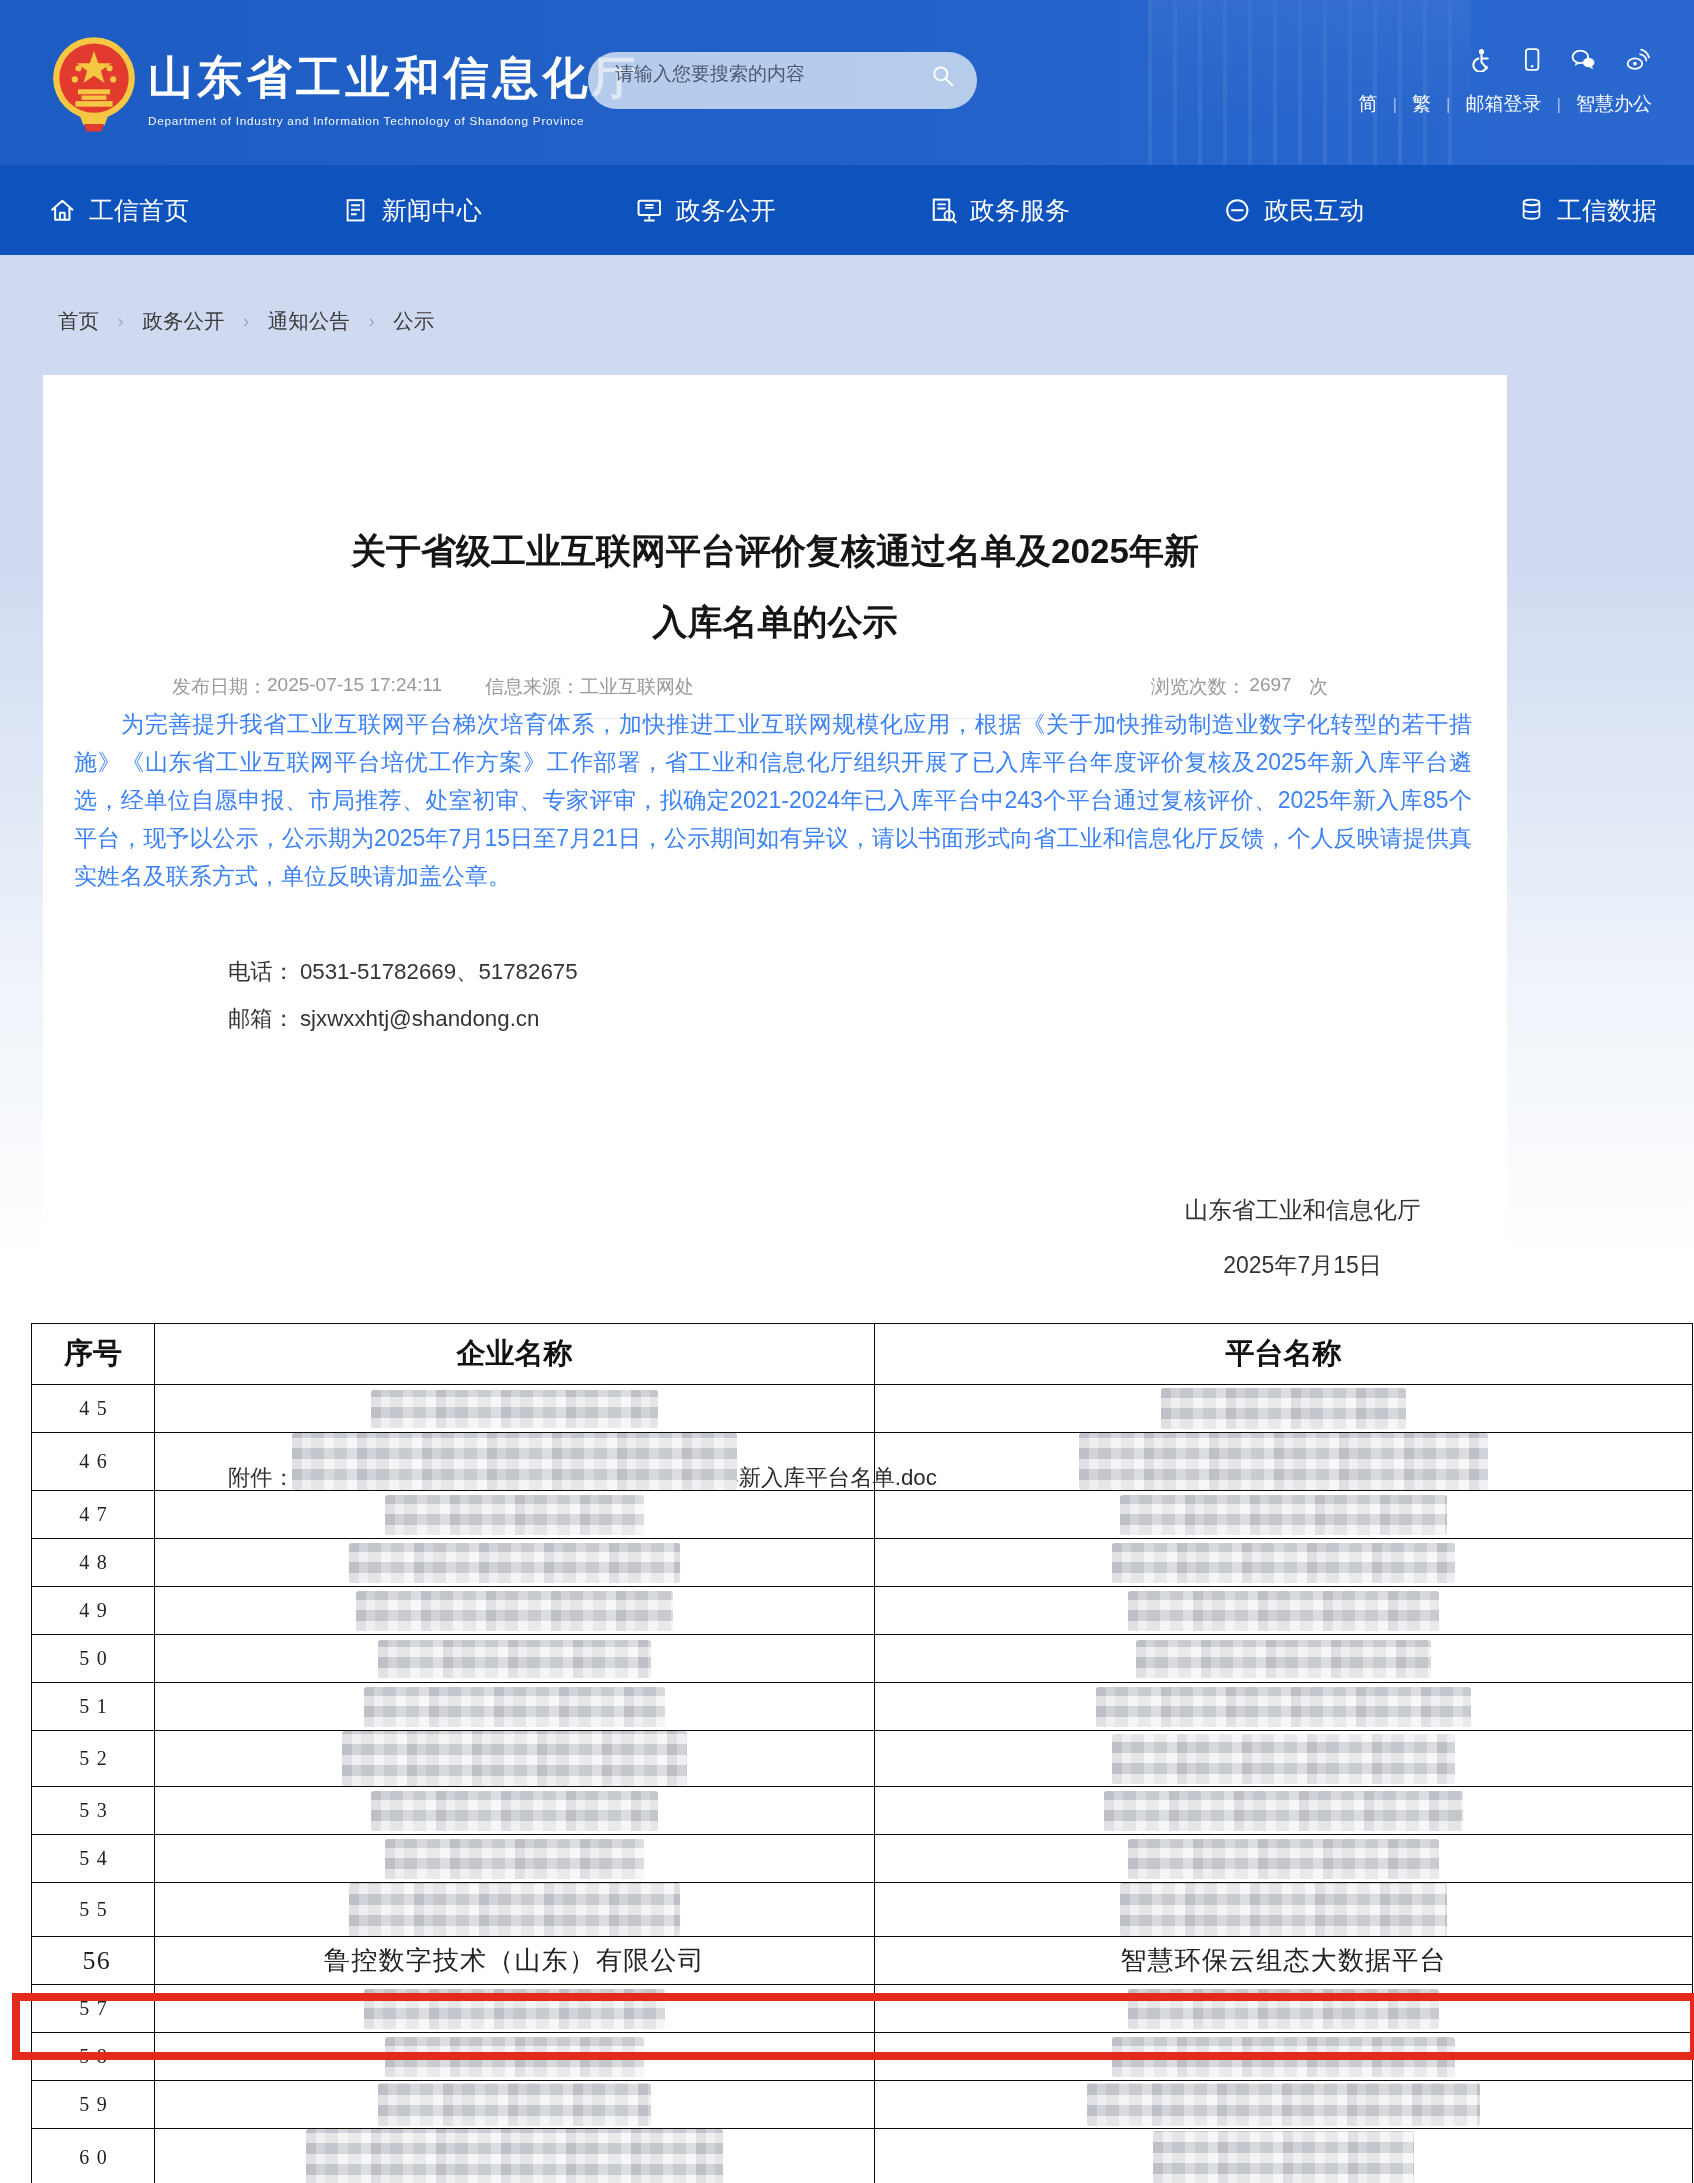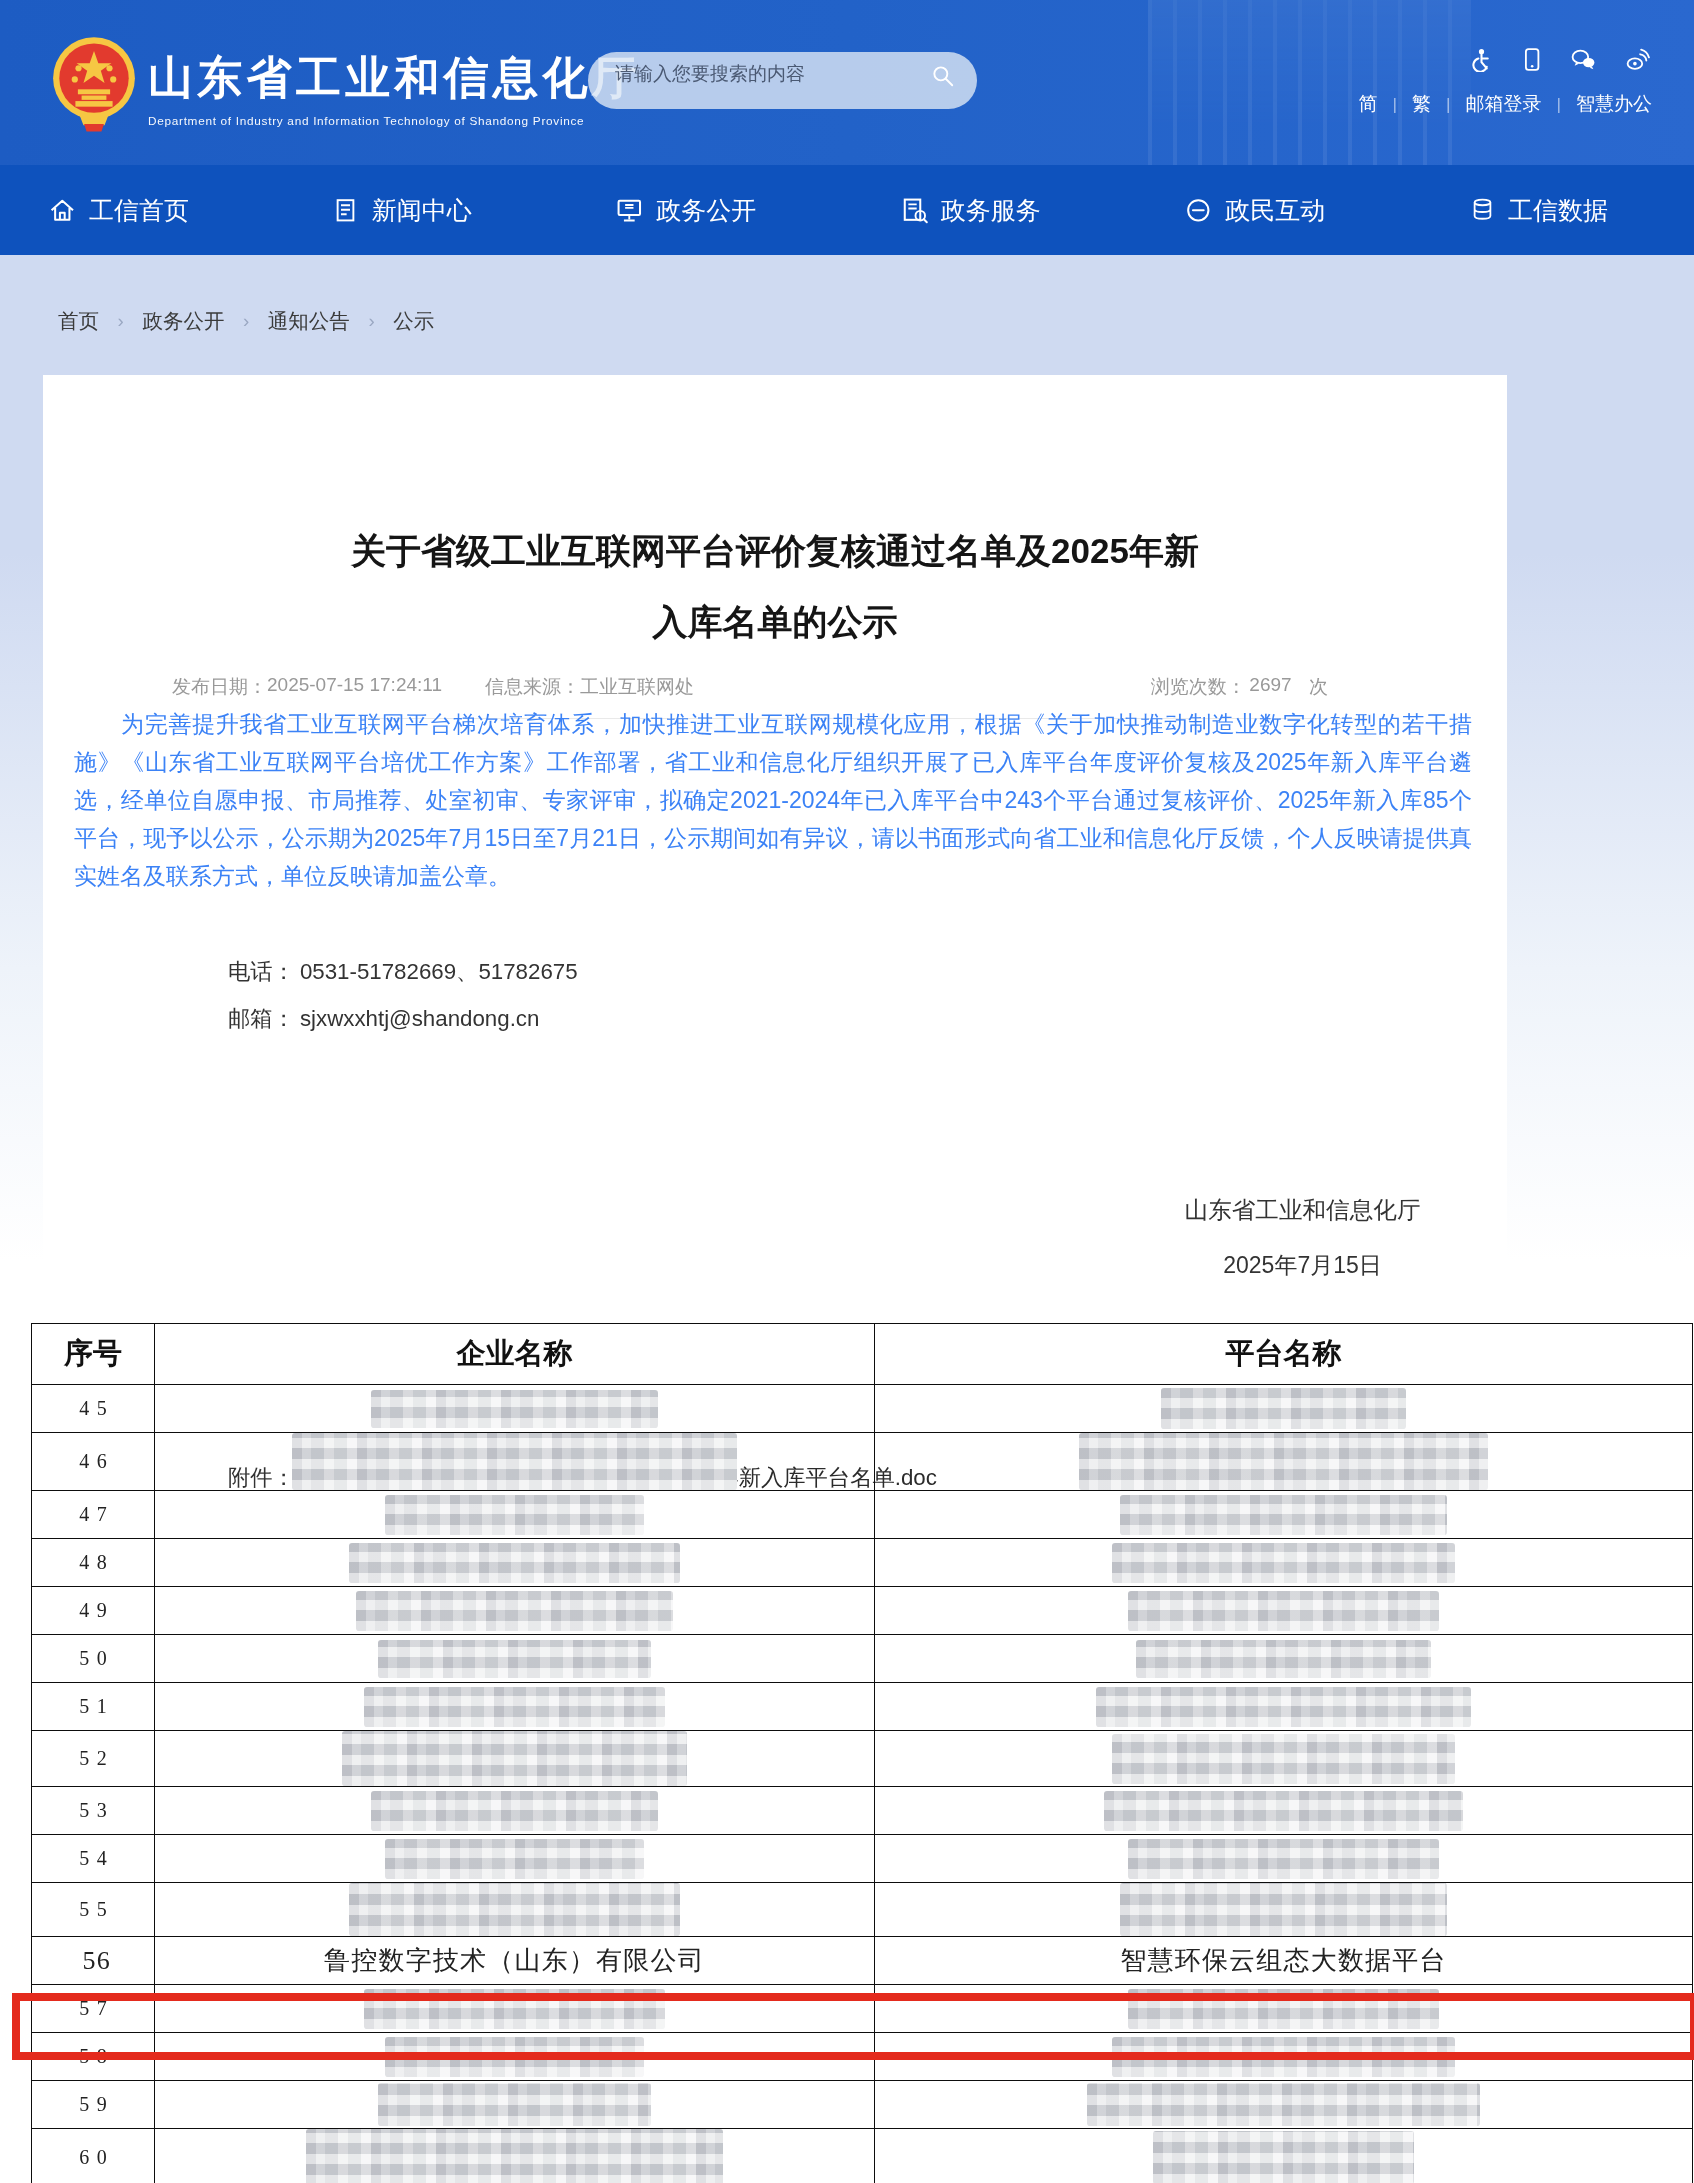--- a/index.html
+++ b/index.html
@@ -24,21 +24,21 @@
   .search input::placeholder{color:#3f4d66;opacity:.9}
   .util-icons{position:absolute;right:45px;top:47px;display:flex;gap:27px;align-items:center}
   .util-icons svg{display:block}
   .quick-links{position:absolute;right:43px;top:91px;display:flex;align-items:center;gap:15px;
           color:#fff;font-size:19px;white-space:nowrap}
   .quick-links .sep{color:rgba(255,255,255,.55);font-size:17.4px}
   .quick-links span[data-interactable="true"]{cursor:pointer}
 
   
   .nav{position:absolute;left:0;top:165px;width:1695px;height:90px;background:#0e52bd;
-       display:flex;align-items:center;justify-content:space-between;padding:0 87px 0 48px}
+       display:flex;align-items:center;justify-content:space-between;padding:0 38px 0 48px}
   .nav-item{display:flex;align-items:center;gap:12.4px;color:#fff;font-size:25px;cursor:pointer;white-space:nowrap}
   .nav-item svg{display:block}
 
   
   .band{position:absolute;left:0;top:255px;width:1695px;height:1929px;
         background:linear-gradient(180deg,#cfdaf1 0px,#cfdaf1 298px,#eef3fa 714px,#ffffff 1006px)}
 
   .breadcrumb{position:absolute;left:58px;top:307px;display:flex;align-items:center;gap:18.6px;
         font-size:20.5px;color:#3a3a3a}
   .breadcrumb .bsep{color:#9aa7c2;font-size:18.6px}

